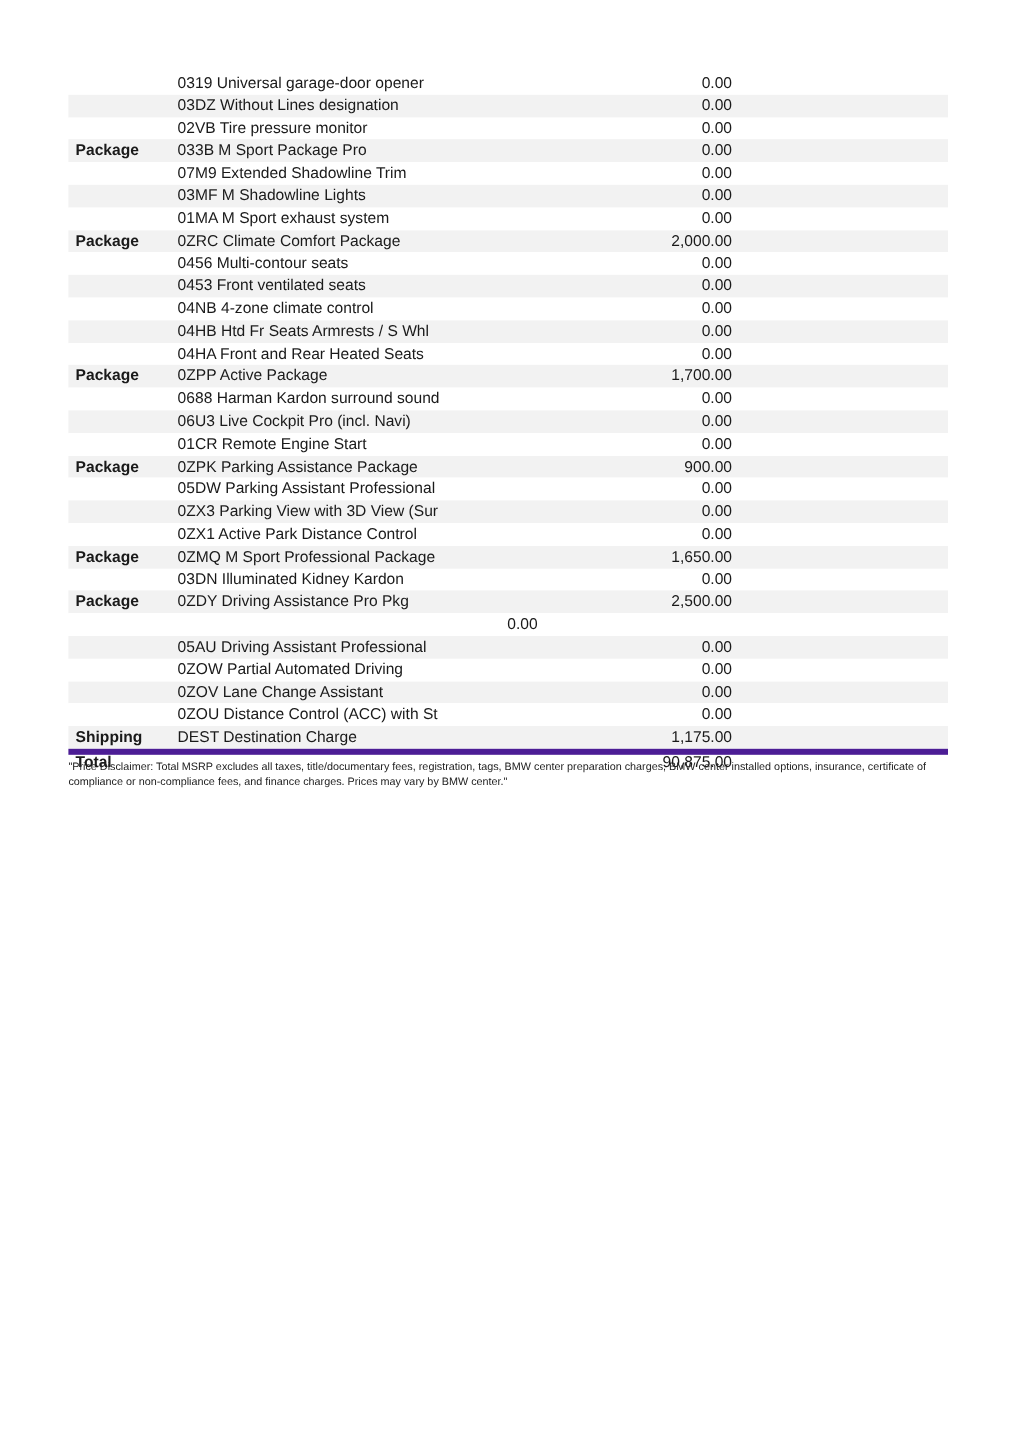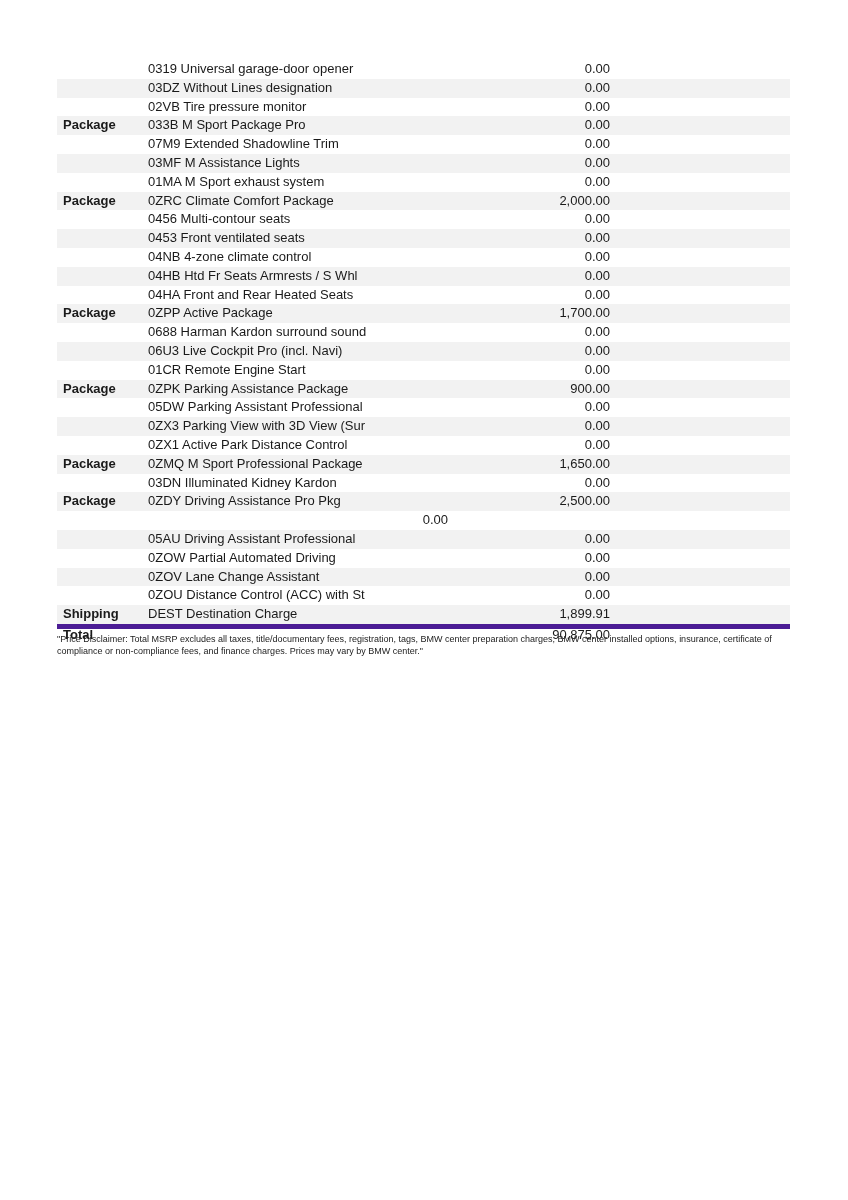--- a/index.html
+++ b/index.html
@@ -74,21 +74,21 @@
         <div class="cell description">033B M Sport Package Pro</div>
         <div class="cell price">0.00</div>
       </div>
       <div class="row">
         <div class="cell category"></div>
         <div class="cell description">07M9 Extended Shadowline Trim</div>
         <div class="cell price">0.00</div>
       </div>
       <div class="row alt">
         <div class="cell category"></div>
-        <div class="cell description">03MF M Assistance Lights</div>
+        <div class="cell description">03MF M Shadowline Lights</div>
         <div class="cell price">0.00</div>
       </div>
       <div class="row">
         <div class="cell category"></div>
         <div class="cell description">01MA M Sport exhaust system</div>
         <div class="cell price">0.00</div>
       </div>
       <div class="row alt">
         <div class="cell category">Package</div>
         <div class="cell description">0ZRC Climate Comfort Package</div>
@@ -194,21 +194,21 @@
         <div class="cell price">0.00</div>
       </div>
       <div class="row">
         <div class="cell category"></div>
         <div class="cell description">0ZOU Distance Control (ACC) with St</div>
         <div class="cell price">0.00</div>
       </div>
       <div class="row alt">
         <div class="cell category">Shipping</div>
         <div class="cell description">DEST Destination Charge</div>
-        <div class="cell price">1,899.91</div>
+        <div class="cell price">1,175.00</div>
       </div>
       <div class="row total">
         <div class="cell category">Total</div>
         <div class="cell description"></div>
         <div class="cell price">90,875.00</div>
       </div>
     </div>
   <div class="disclaimer">"Price Disclaimer: Total MSRP excludes all taxes, title/documentary fees, registration, tags, BMW center preparation charges, BMW center installed options, insurance, certificate of compliance or non-compliance fees, and finance charges. Prices may vary by BMW center."</div>
 </div>
 

